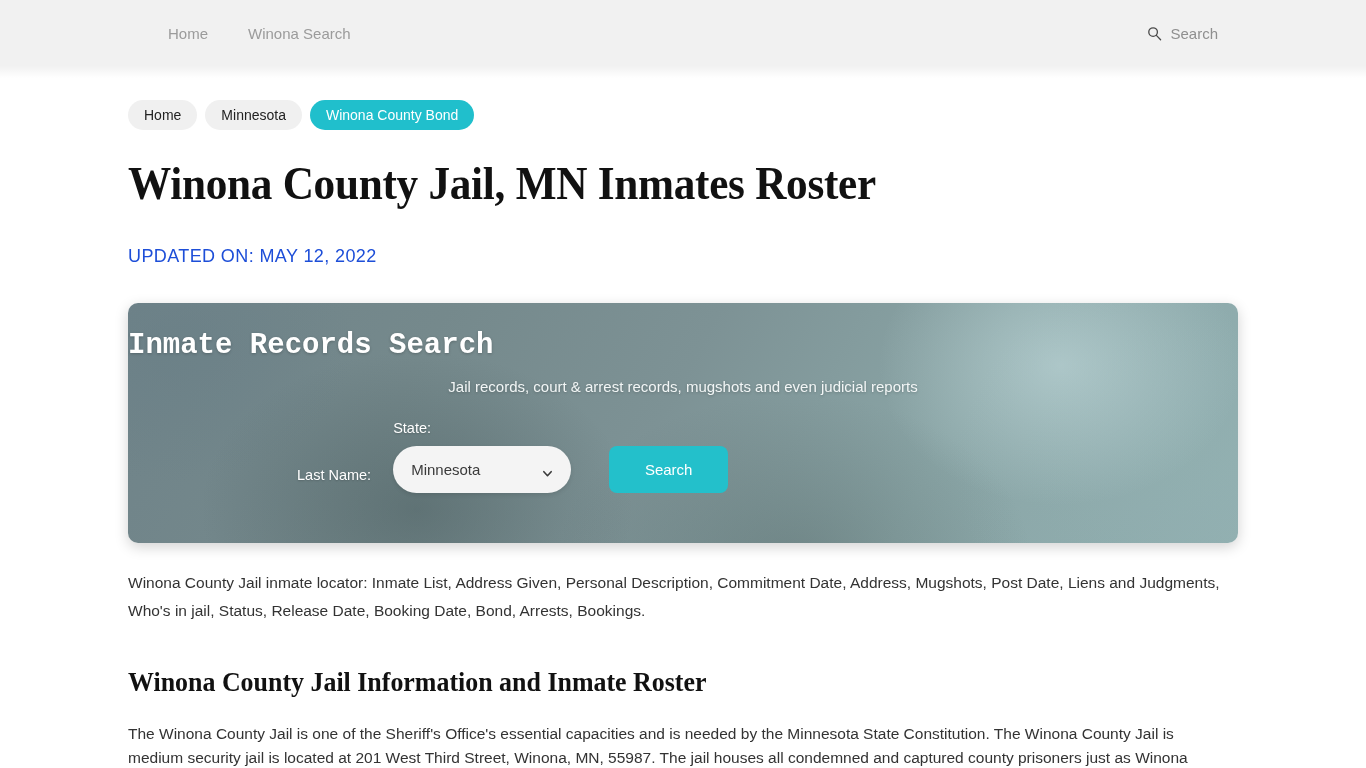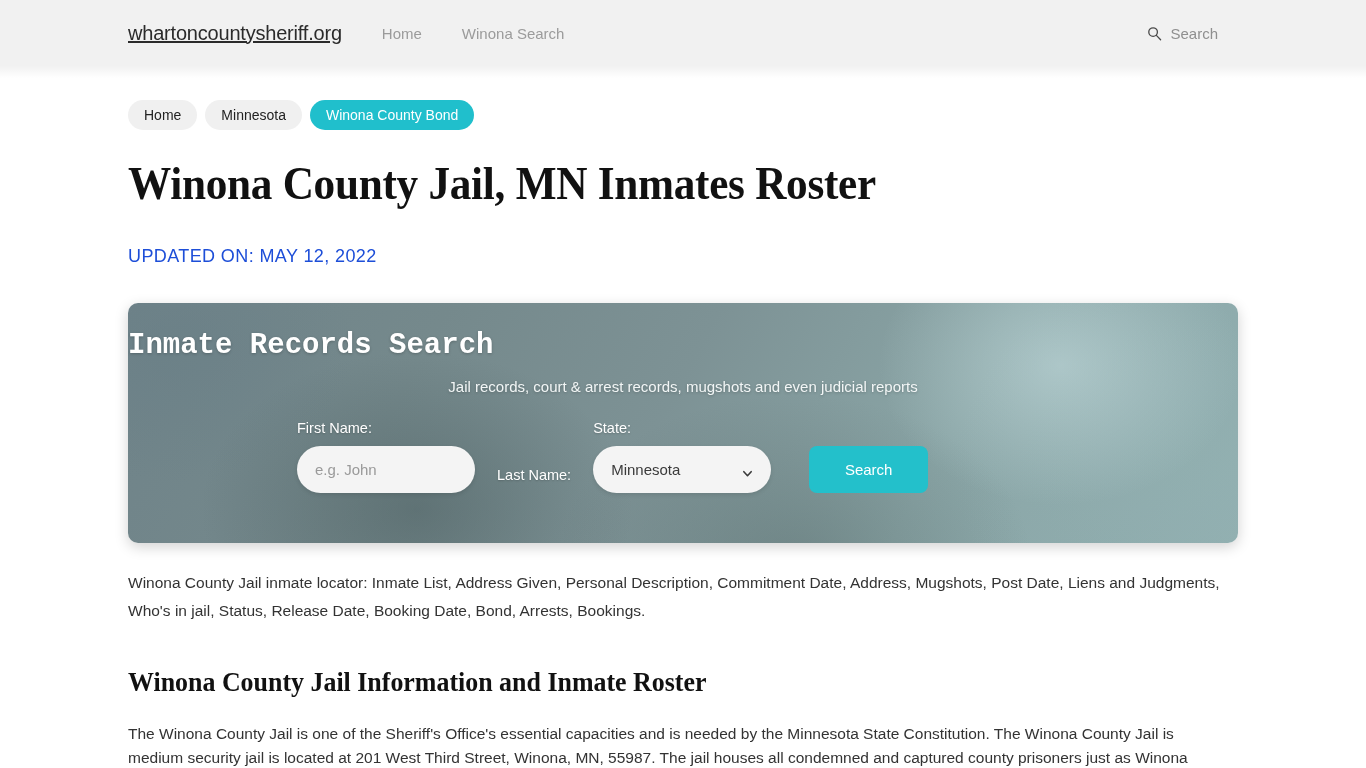--- a/index.html
+++ b/index.html
@@ -225,21 +225,20 @@
     font-size: 15.5px;
     line-height: 24px;
     color: #333333;
     max-width: 1085px;
   }
 </style>
 </head>
 <body>
 
 <div class="topbar">
-  <a class="brand" href="#">whartoncountysheriff.org</a>
 
   <nav class="nav">
     <a class="nav-link" href="#">Home</a>
     <a class="nav-link" href="#">Winona Search</a>
   </nav>
 
   <div class="search-area">
     <span class="search-icon-wrap">
       <svg width="15" height="15" viewBox="0 0 16 16" fill="none" stroke="currentColor" stroke-width="1.4">
         <circle cx="6.5" cy="6.5" r="4.6"></circle>
@@ -261,24 +260,20 @@
   <h1 class="page-title">Winona County Jail, MN Inmates Roster</h1>
 
   <div class="updated">UPDATED ON: MAY 12, 2022</div>
 
   <div class="panel">
     <h2 class="panel-title">Inmate Records Search</h2>
     <p class="panel-sub">Jail records, court &amp; arrest records, mugshots and even judicial reports</p>
 
     <form class="form-row">
 
-      <div class="field">
-        <label class="field-label">First Name:</label>
-        <input type="text" placeholder="e.g. John" style="">
-      </div>
 
       <div class="field">
         <label class="field-label">Last Name:</label>
       </div>
 
       <div class="field">
         <label class="field-label">State:</label>
         <div class="select-wrap">
           <select>
             <option>Minnesota</option>

